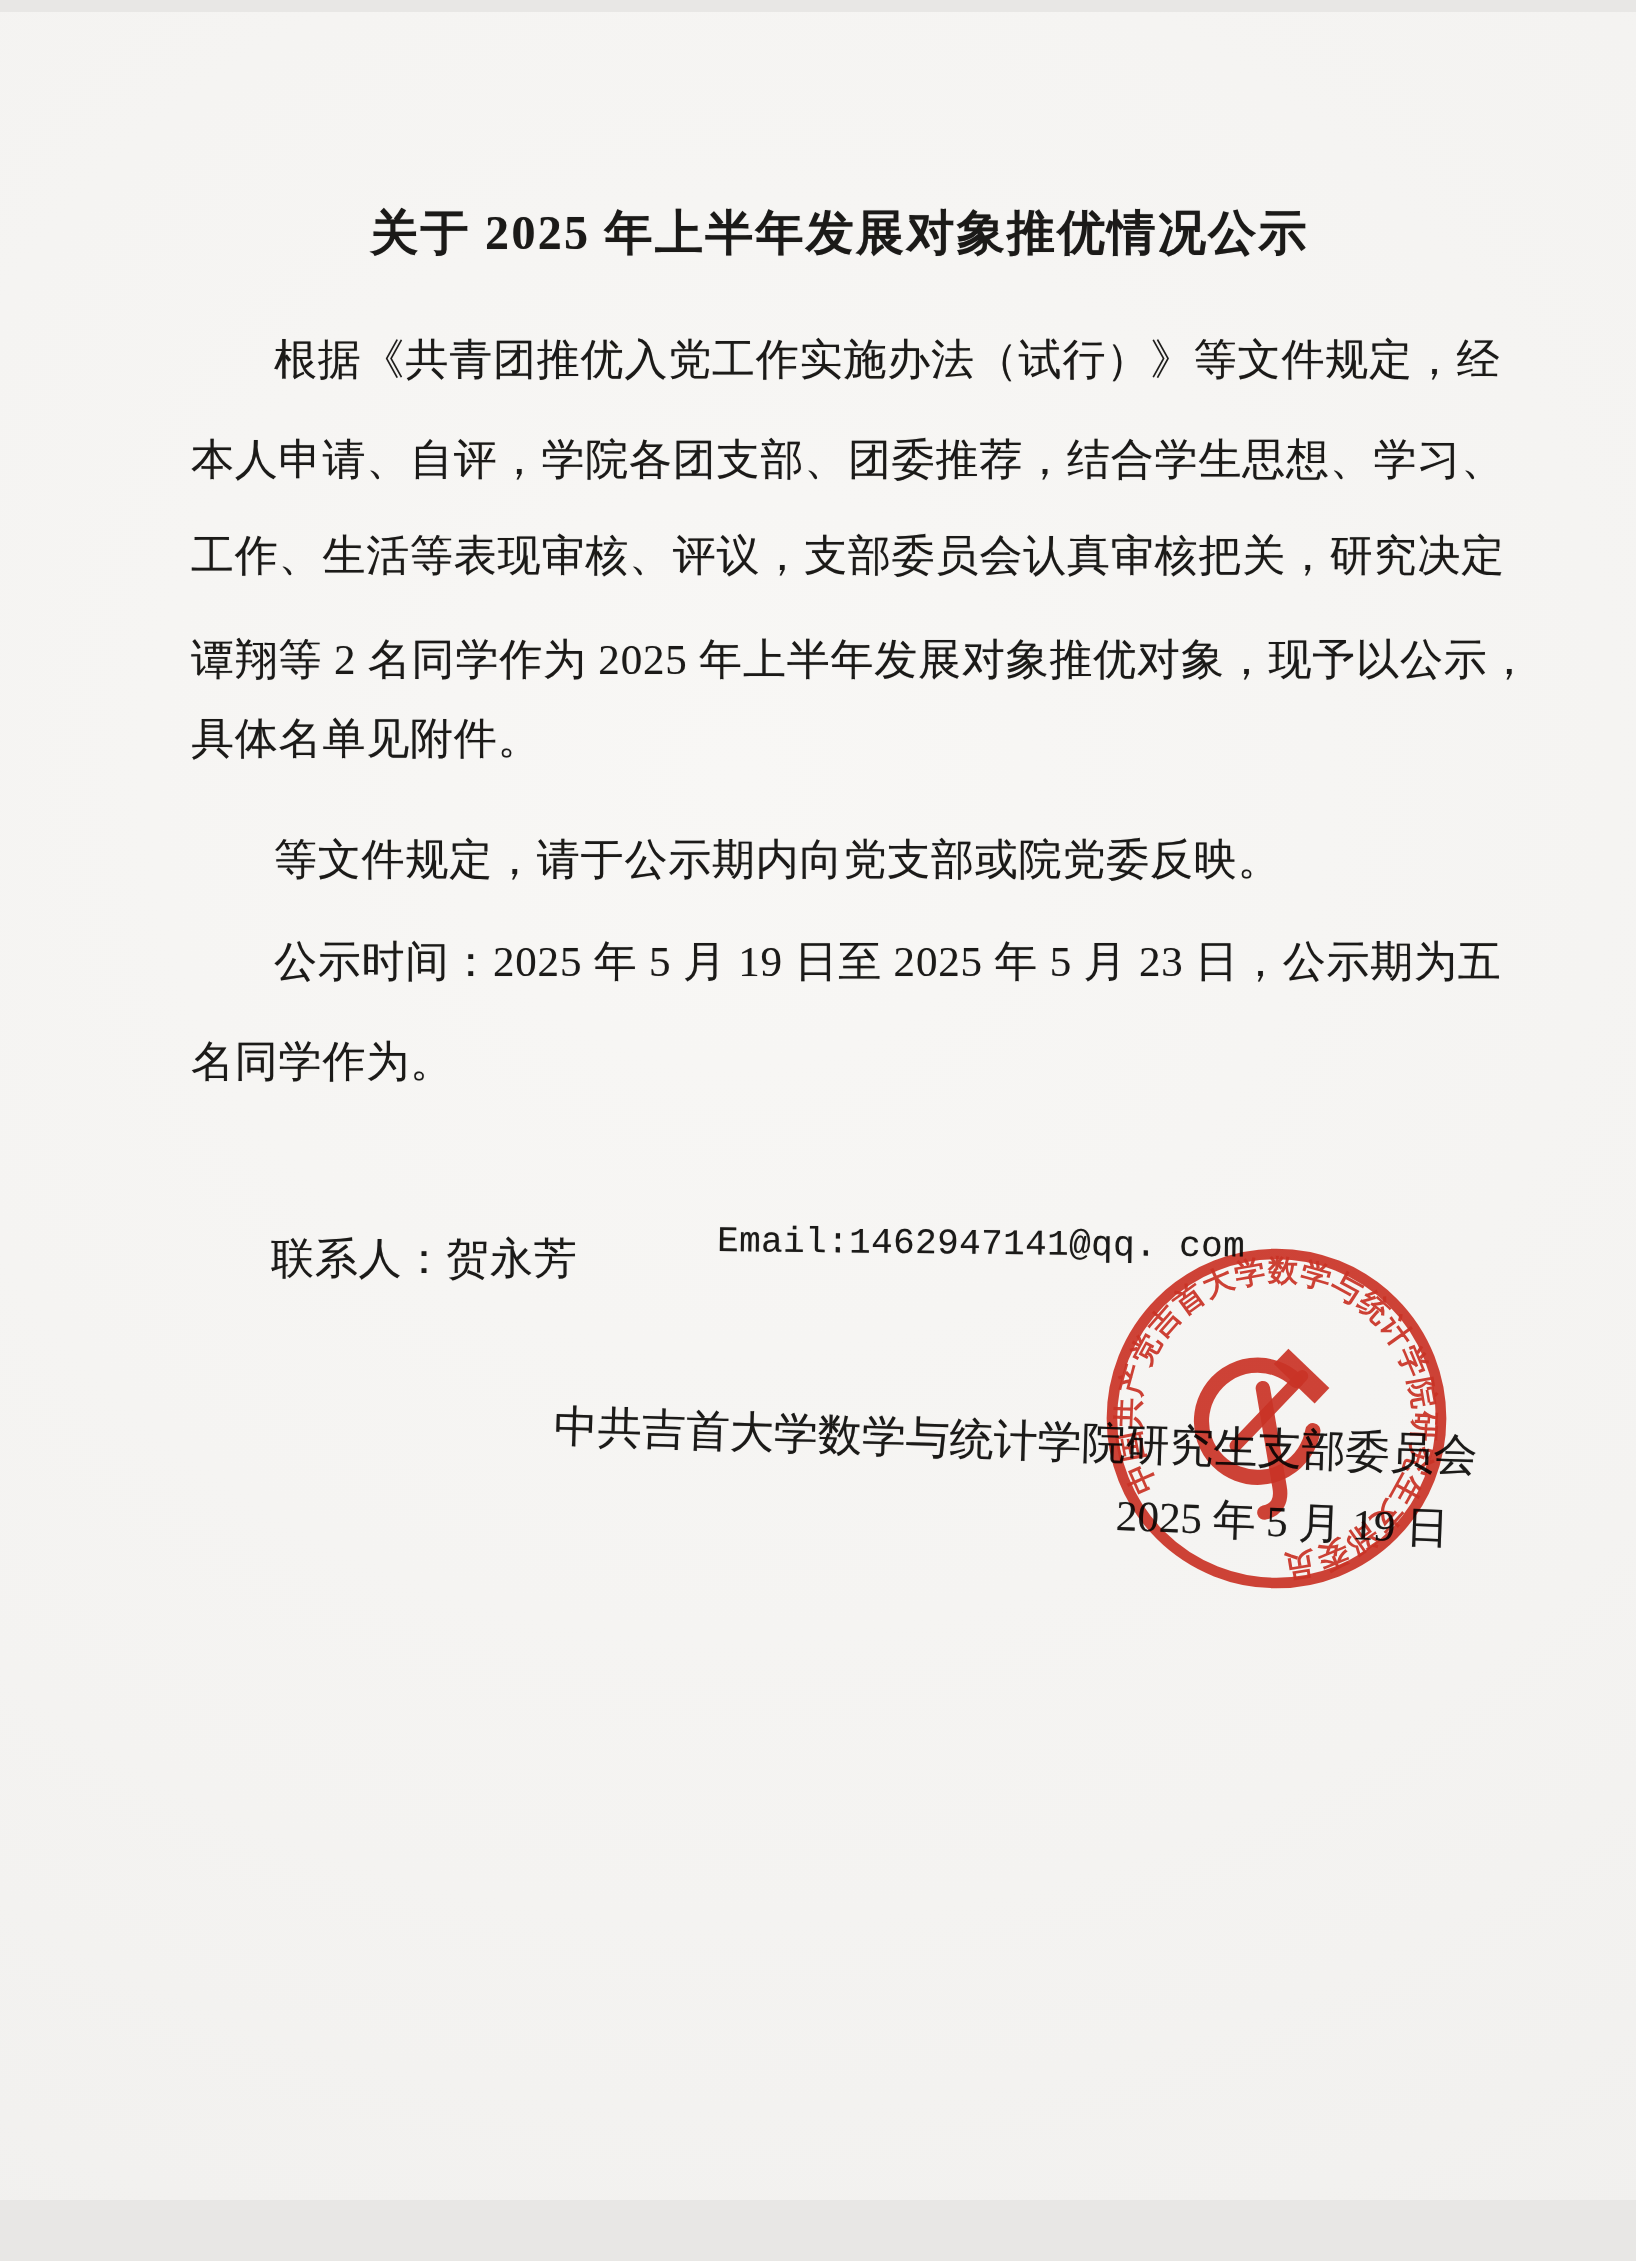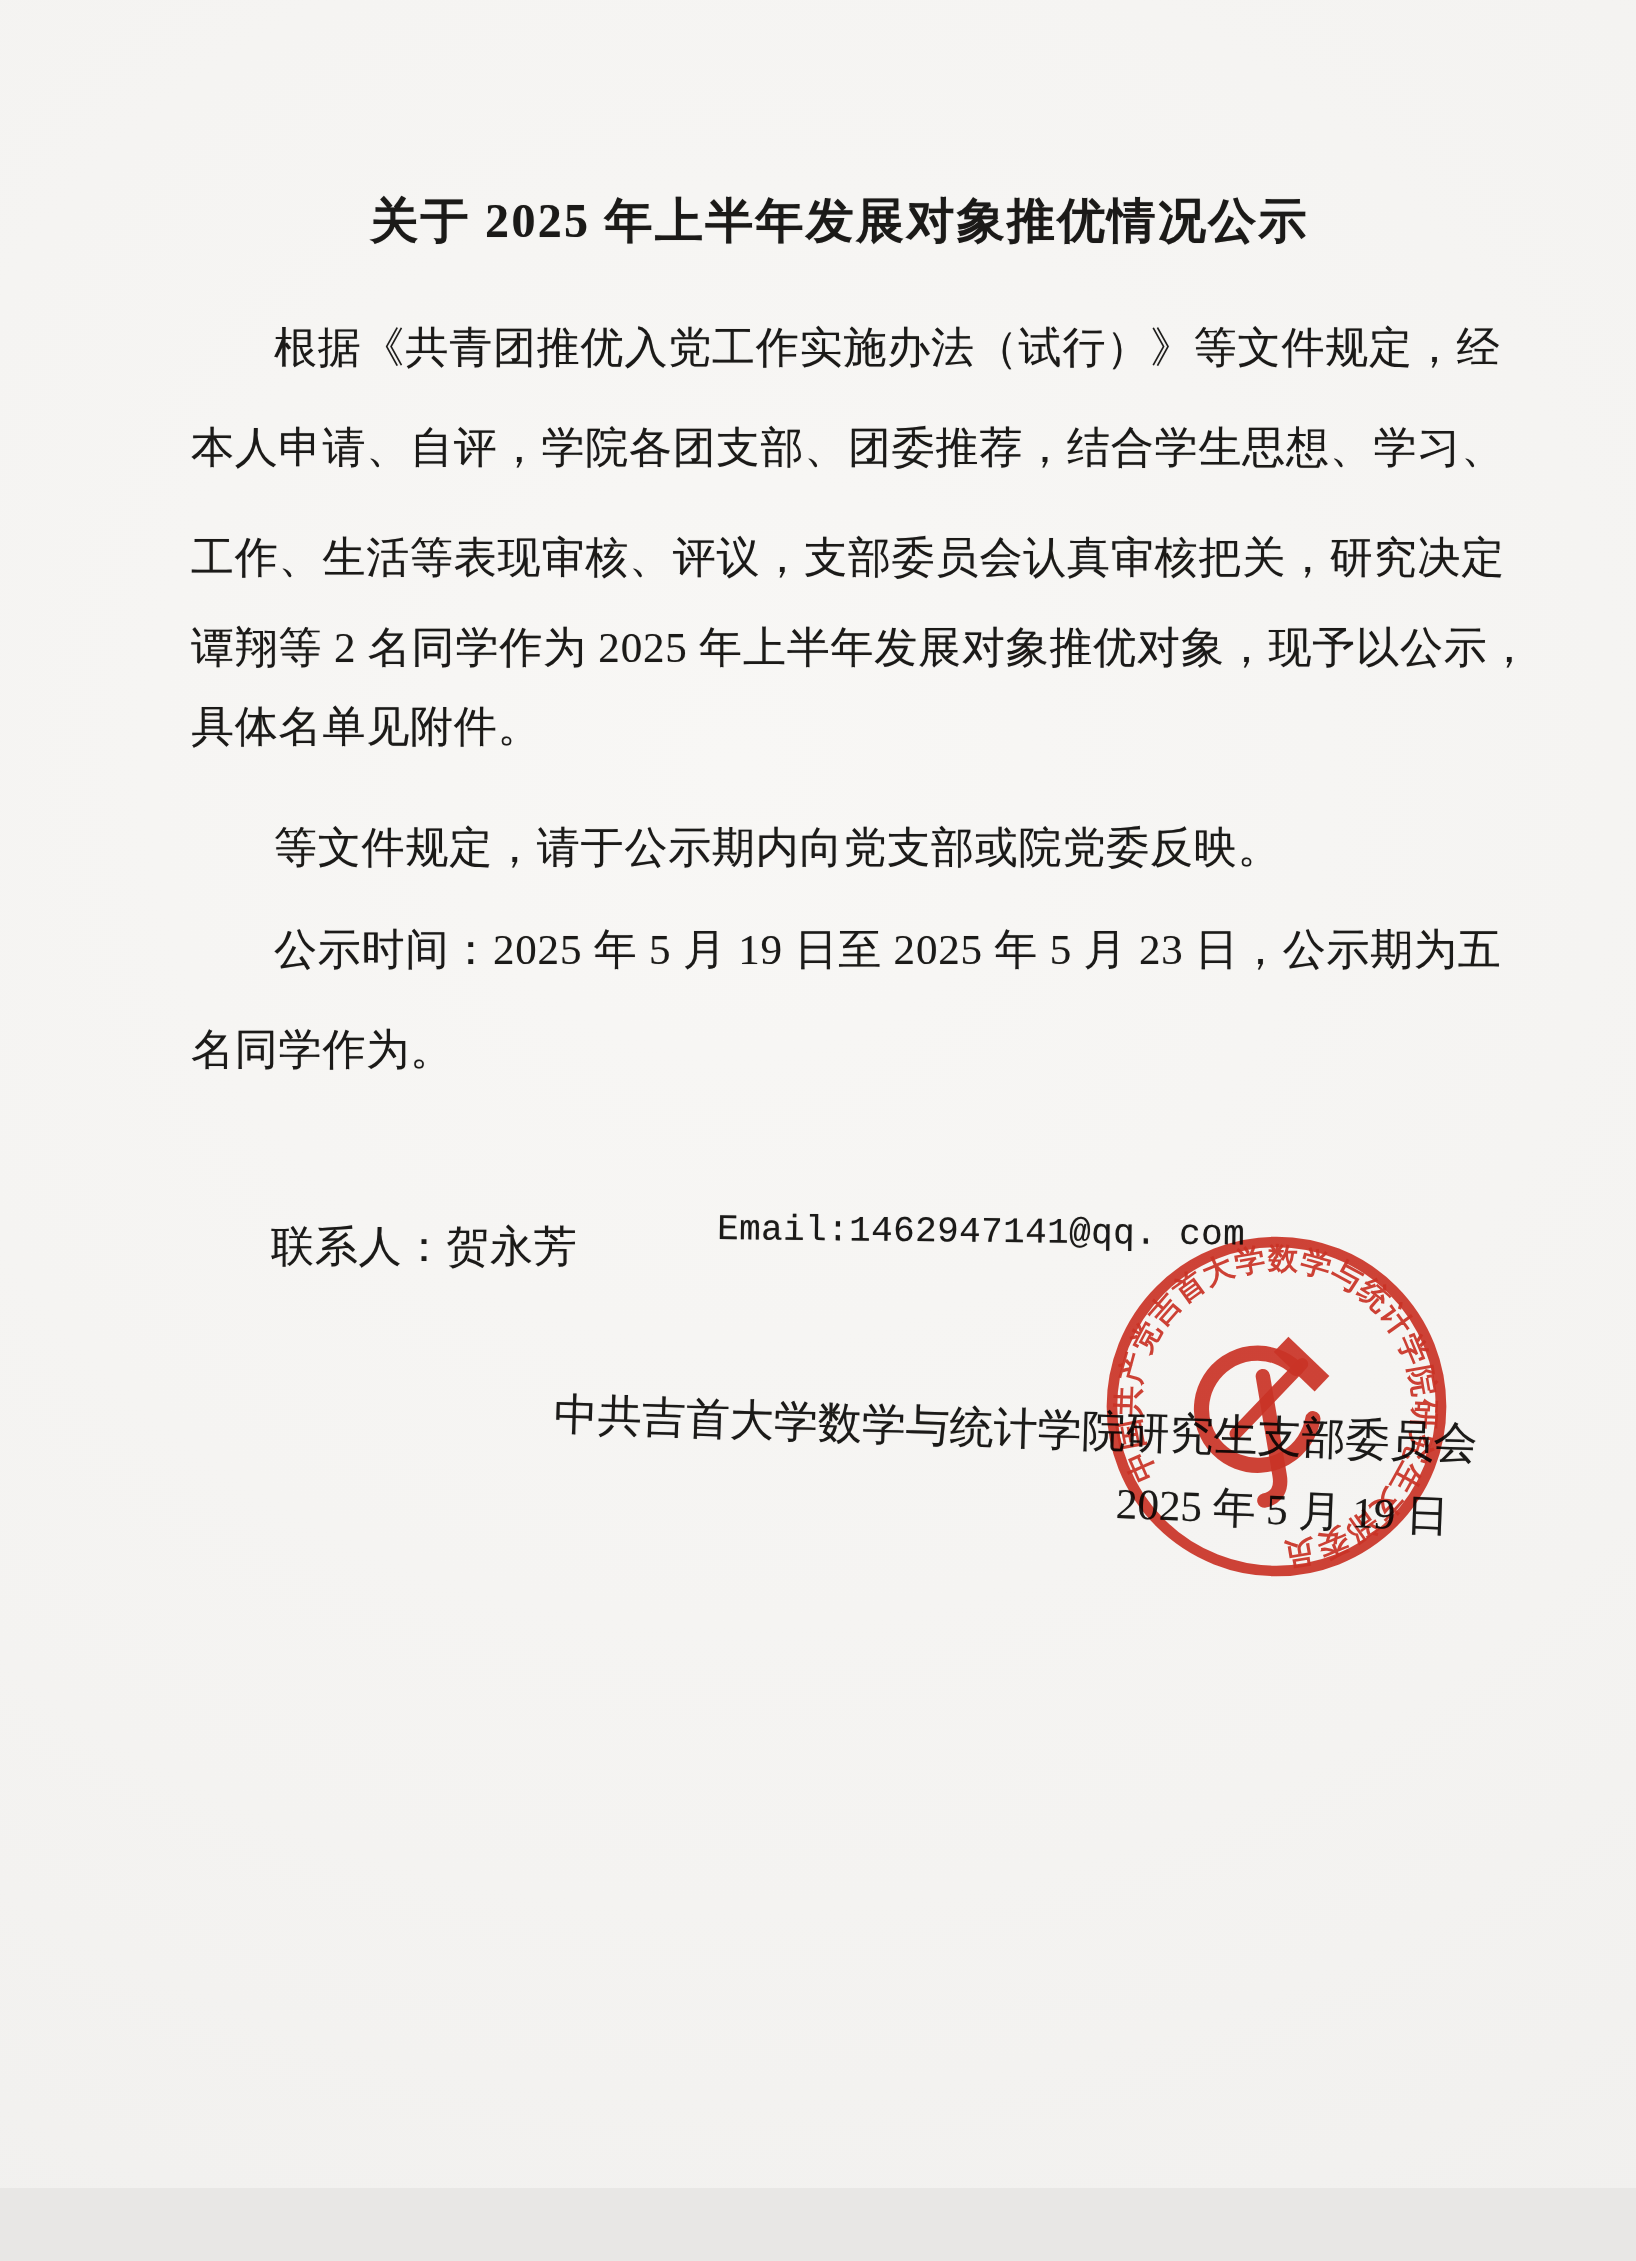--- a/index.html
+++ b/index.html
@@ -1,20 +1,20 @@
 <!DOCTYPE html>
 <html style="font-size:12px"><head>
 <meta charset="utf-8">
 <style>
   html, body { margin: 0; padding: 0; background: #e8e7e5; }
   .page {
     position: relative;
     width: 1637px;
     height: 2188px;
-    margin: 0 auto;
+    margin: 12px auto;
     background: radial-gradient(130% 95% at 45% 35%, #f8f7f5 0%, #f4f3f1 55%, #efeeec 100%);
     overflow: hidden;
     font-family: "Liberation Serif", serif;
     color: #1b1a18;
   }
   .doc-title {
     position: absolute;
     top: 189px;
     left: 0;
     width: 100%;
@@ -88,21 +88,21 @@
 </style>
 </head>
 <body>
 
 <div class="page">
 
   <div class="doc-title">关于 2025 年上半年发展对象推优情况公示</div>
 
   <div class="line l-indent" style="top:324px">根据《共青团推优入党工作实施办法（试行）》等文件规定，经</div>
   <div class="line l-margin" style="top:424px">本人申请、自评，学院各团支部、团委推荐，结合学生思想、学习、</div>
-  <div class="line l-margin" style="top:534px">工作、生活等表现审核、评议，支部委员会认真审核把关，研究决定</div>
+  <div class="line l-margin" style="top:520px">工作、生活等表现审核、评议，支部委员会认真审核把关，研究决定</div>
   <div class="line l-margin" style="top:624px">谭翔等 2 名同学作为 2025 年上半年发展对象推优对象，现予以公示，</div>
   <div class="line l-margin" style="top:703px">具体名单见附件。</div>
   <div class="line l-indent" style="top:824px">等文件规定，请于公示期内向党支部或院党委反映。</div>
   <div class="line l-indent" style="top:926px">公示时间：2025 年 5 月 19 日至 2025 年 5 月 23 日，公示期为五</div>
   <div class="line l-margin" style="top:1026px">名同学作为。</div>
 
   <div class="line" style="top:1223px; left:271px">联系人：贺永芳</div>
   <div class="email">Email:1462947141@qq. com</div>
 
   <div class="signature">中共吉首大学数学与统计学院研究生支部委员会</div>

